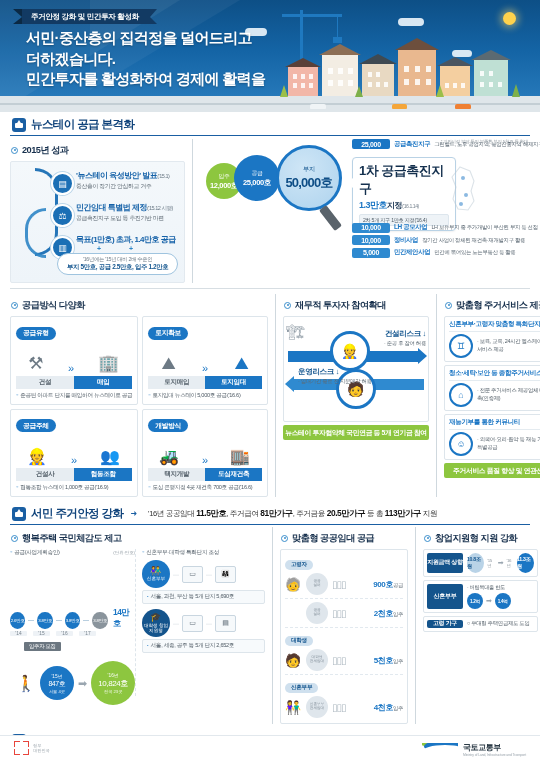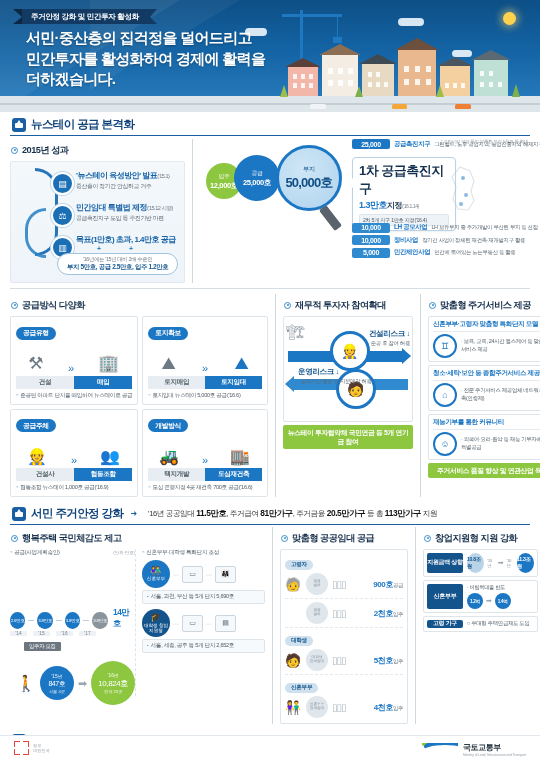--- a/index.html
+++ b/index.html
@@ -315,22 +315,22 @@
 
     <div class="car" style="left:310px;width:16px;background:#f0f4f6;"></div>
     <div class="car" style="left:392px;width:15px;background:#f4a63a;"></div>
     <div class="car" style="left:455px;width:16px;background:#ef8033;"></div>
 
     <div class="ribbon">
       <span>주거안정 강화 및 민간투자 활성화</span>
     </div>
     <div class="hero-title">
       <div>서민·중산층의 집걱정을 덜어드리고</div>
+      <div>더하겠습니다.</div>
       <div>민간투자를 활성화하여 경제에 활력을</div>
-      <div>더하겠습니다.</div>
     </div>
   </div>
 
   <div class="sec">
     <div class="sec-head">
       <div class="sec-ico"></div>
       <div class="sec-title">뉴스테이 공급 본격화</div>
     </div>
 
     <div class="row" style="margin-top:3px;">
@@ -504,21 +504,21 @@
               <div class="lab-grey">택지개발</div>
               <div class="lab-blue">도심재건축</div>
             </div>
             <div class="bullet">도심 은행지정 4곳 재건축 700호 공급('16.6)</div>
           </div>
         </div>
       </div>
 
       <div class="vline"></div>
 
-      <div style="width:130px;flex:0 0 auto;">
+      <div style="width:146px;flex:0 0 auto;">
         <div class="sub-head">
           <div class="sub-dot"></div>
           <div class="sub-title">재무적 투자자 참여확대</div>
         </div>
         <div class="riskbox">
           <div class="rarrow r"></div>
           <div class="rarrow l"></div>
           <div class="rcirc" style="left:46px;top:14px;">👷</div>
           <div class="rcirc" style="left:52px;top:52px;">🧑</div>
           <div class="rtxt" style="left:2px;top:6px;">

